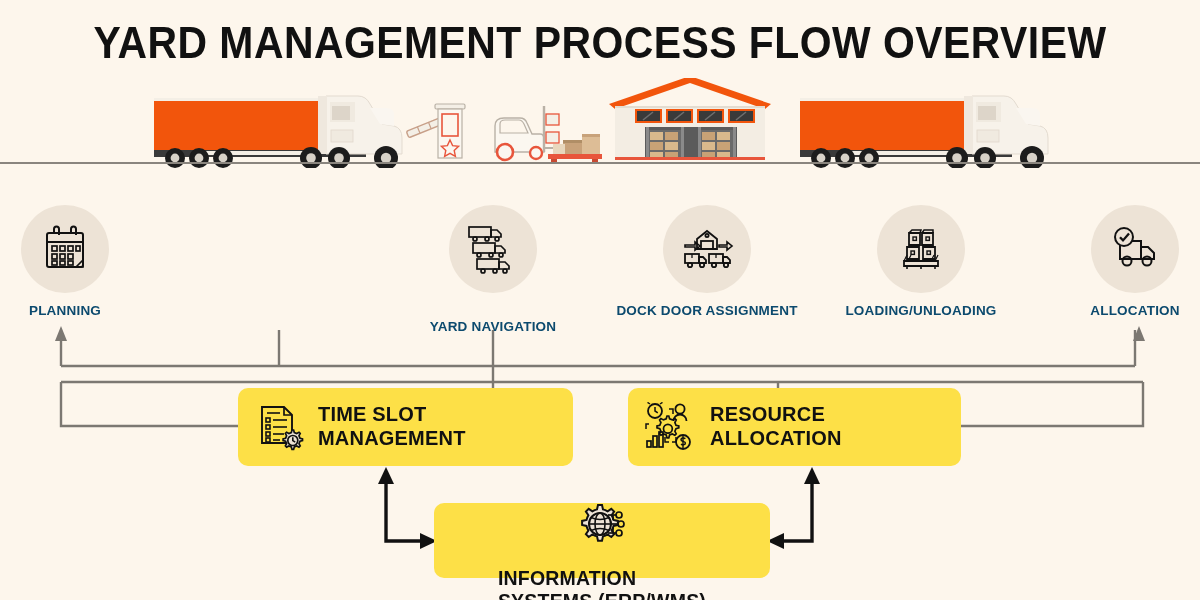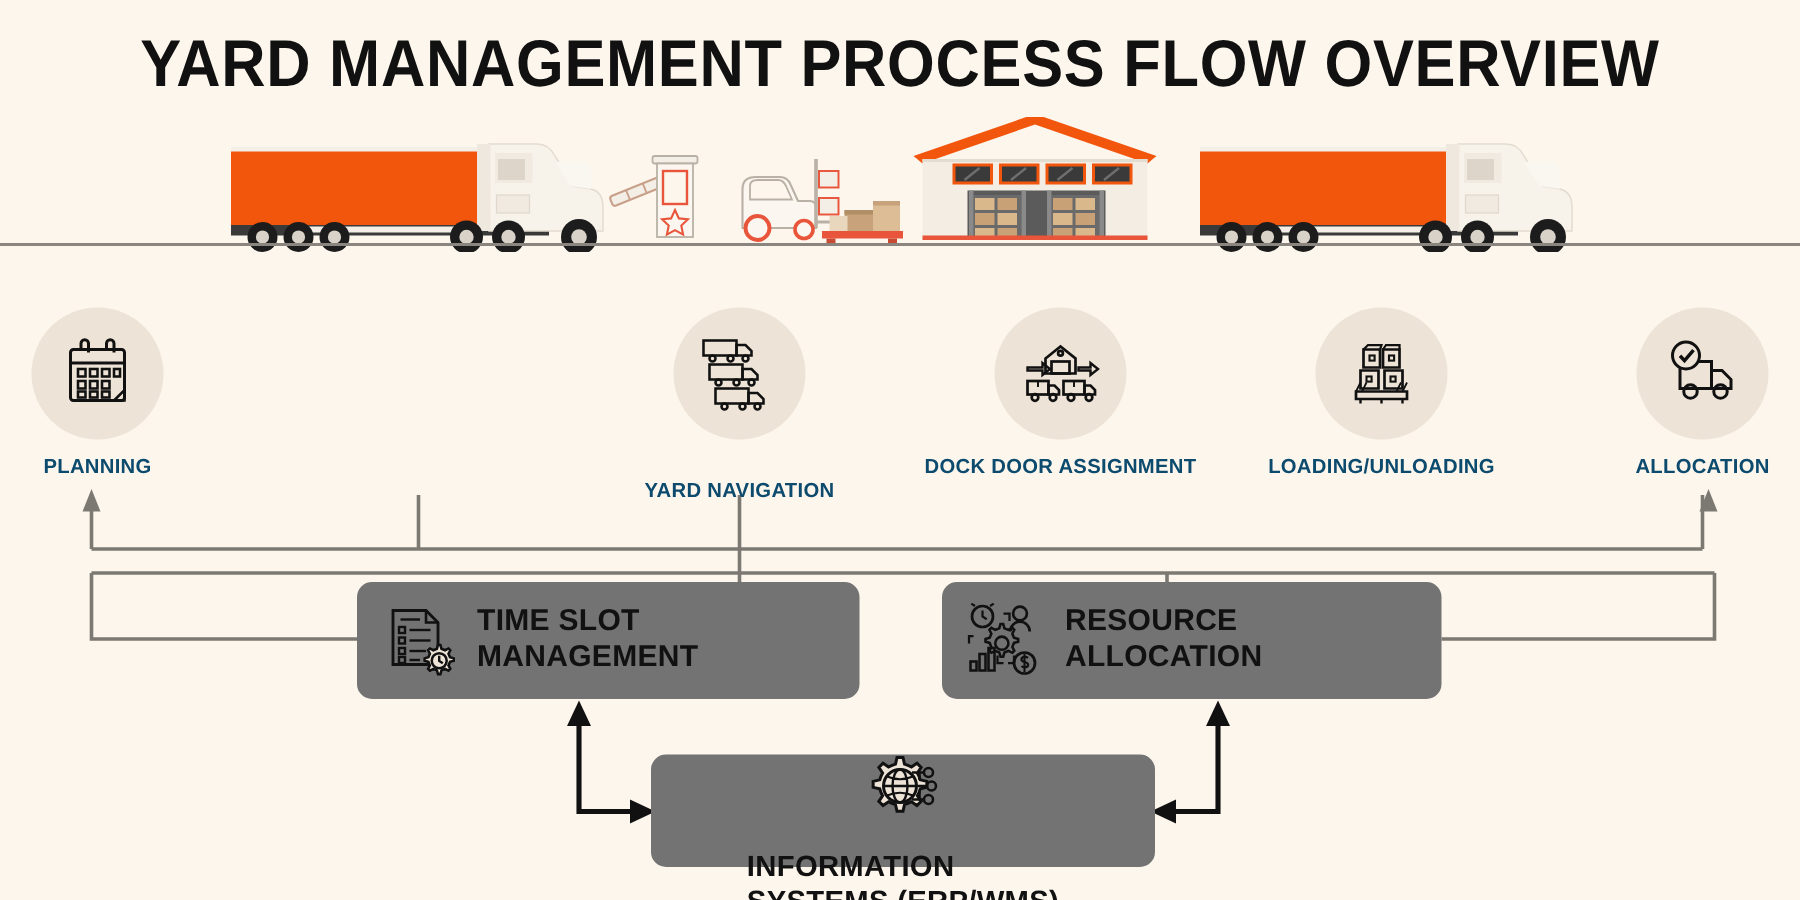--- a/index.html
+++ b/index.html
@@ -50,21 +50,21 @@
     font-size: 13.5px; font-weight: 700; color: #0c4a6e;
     letter-spacing: 0.2px; white-space: nowrap; text-align: center;
   }
 
   
   .connectors { position: absolute; top: 0; left: 0; width: 1200px; height: 600px; pointer-events: none; }
 
   
   .sysbox {
     position: absolute;
-    background: #737373;
+    background: #fde047;
     border-radius: 10px;
     display: flex; align-items: center;
     padding: 0 16px;
     gap: 14px;
   }
   .sysbox .sb-icon { flex: 0 0 auto; display: flex; align-items: center; justify-content: center; }
   .sysbox .sb-text {
     font-size: 20px; font-weight: 700; color: #111111;
     line-height: 1.18; letter-spacing: 0.2px; white-space: pre-line;
   }

